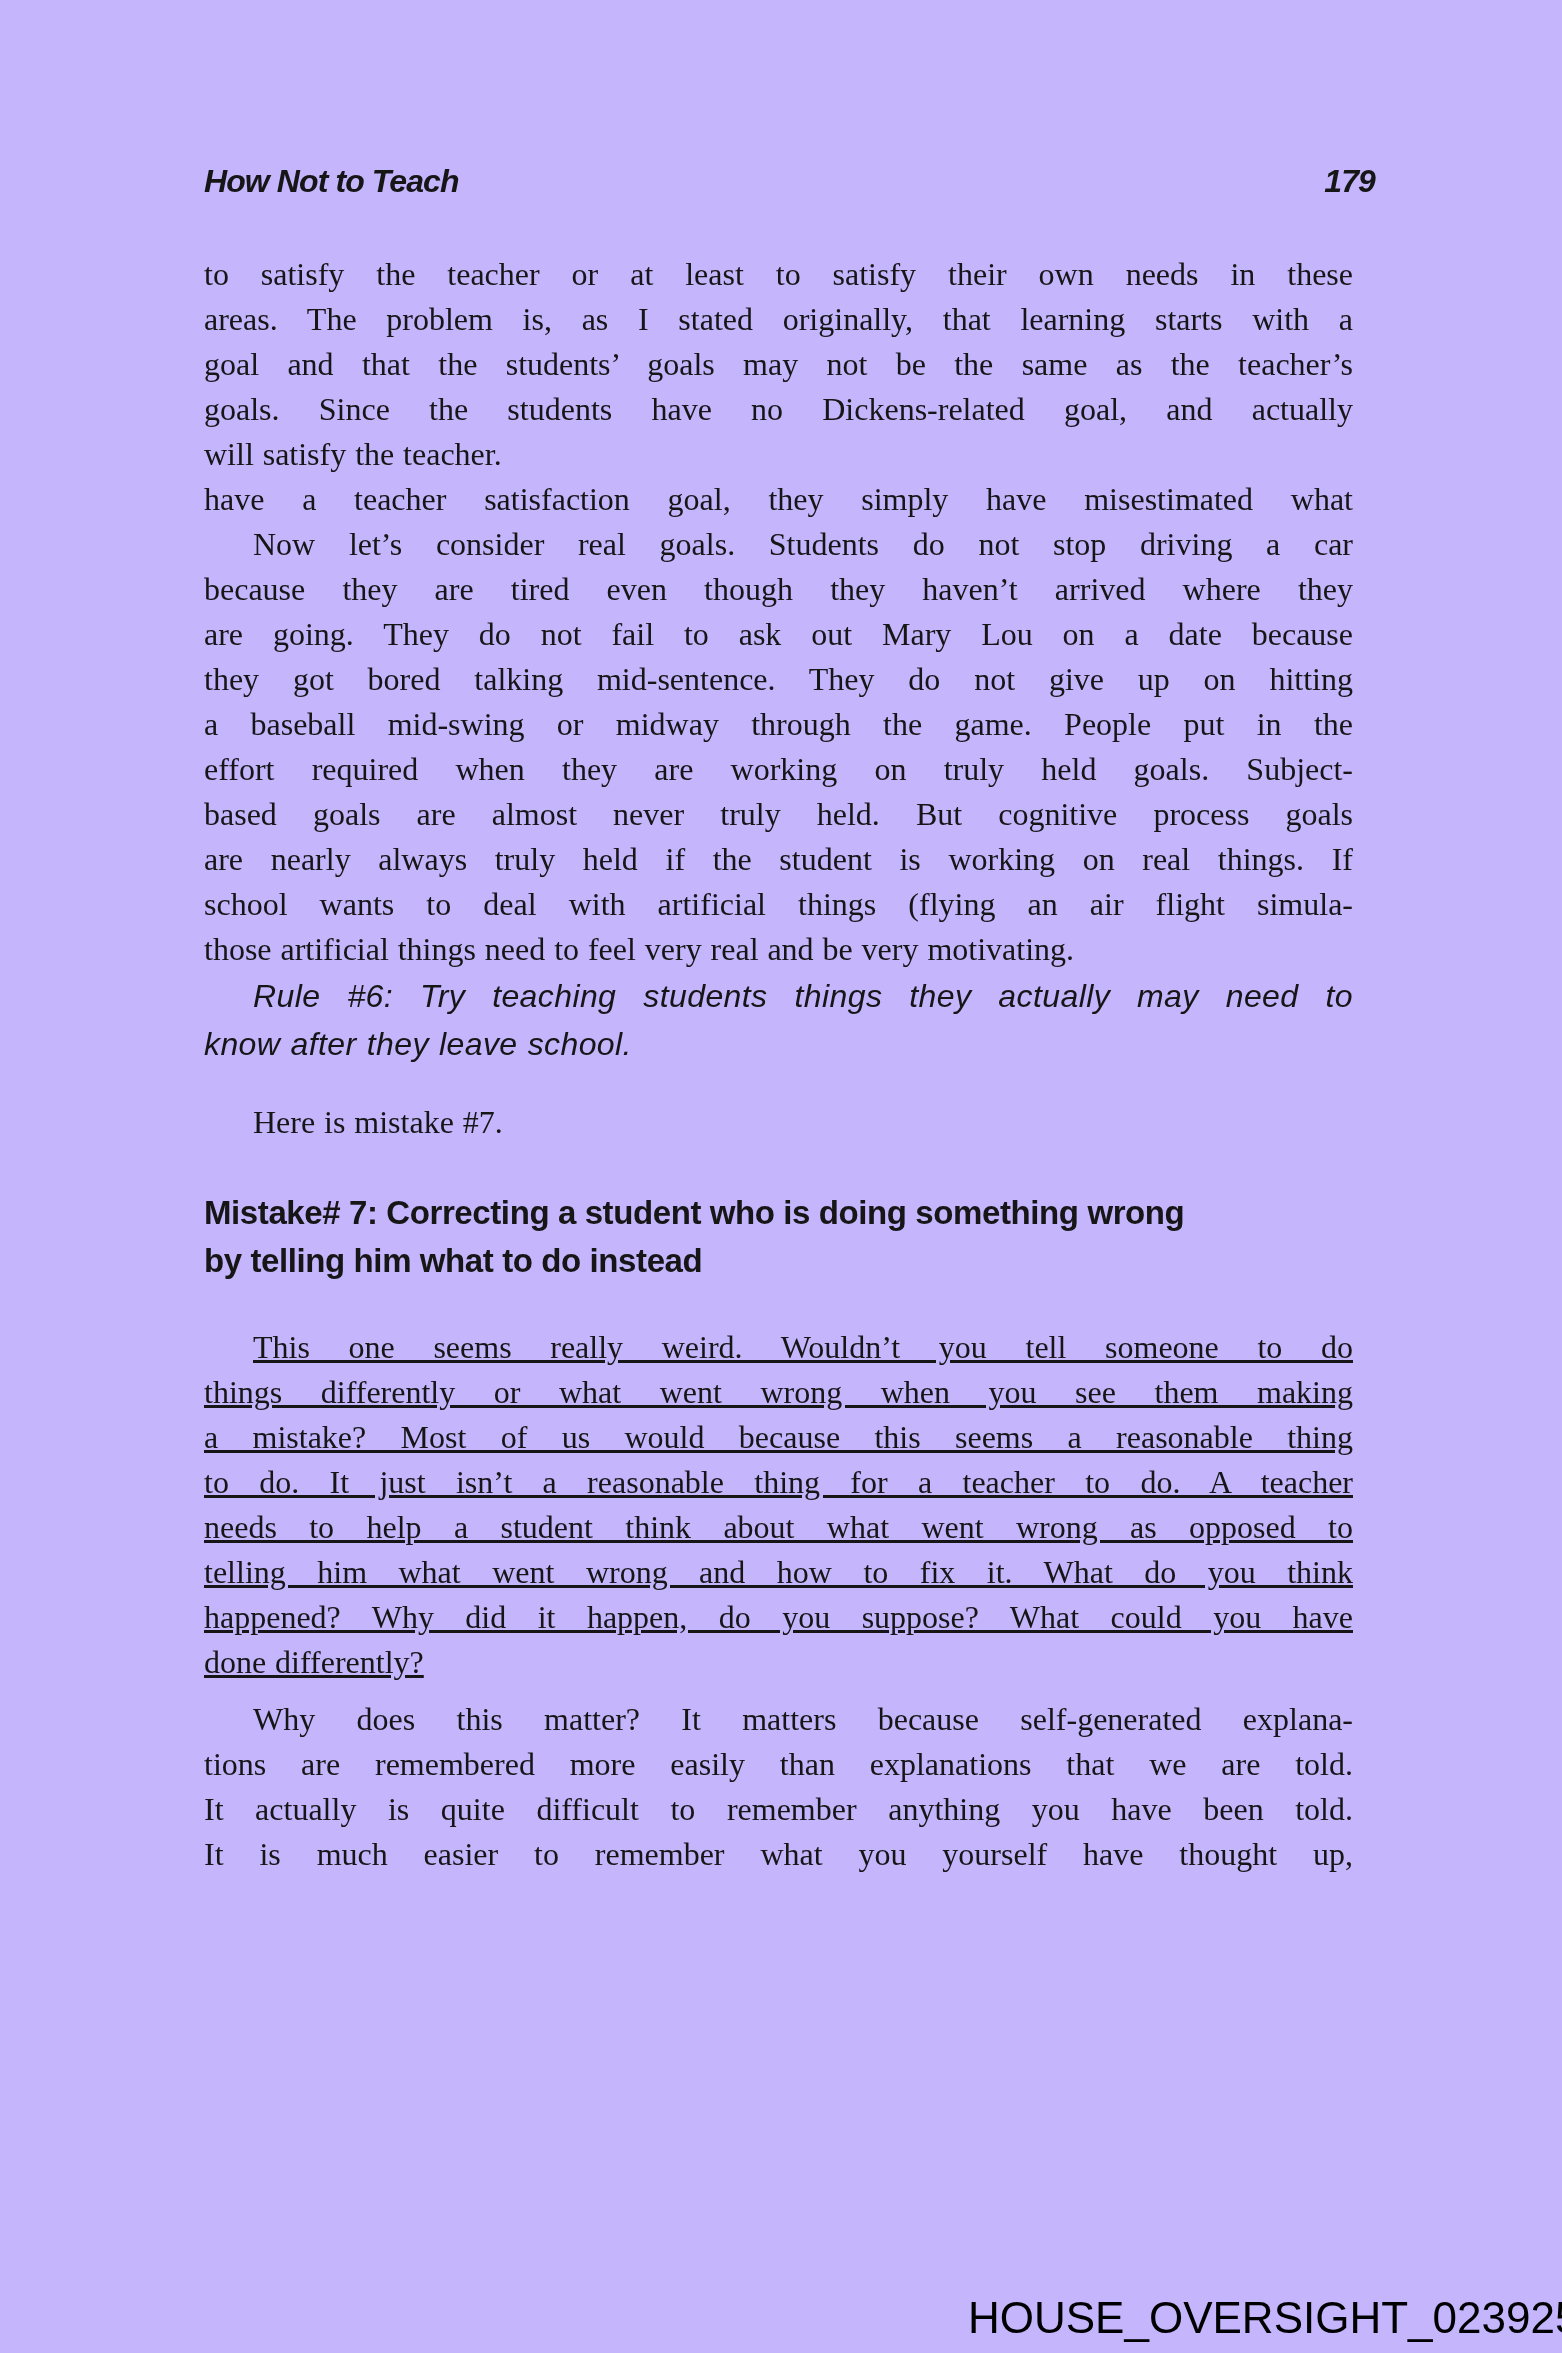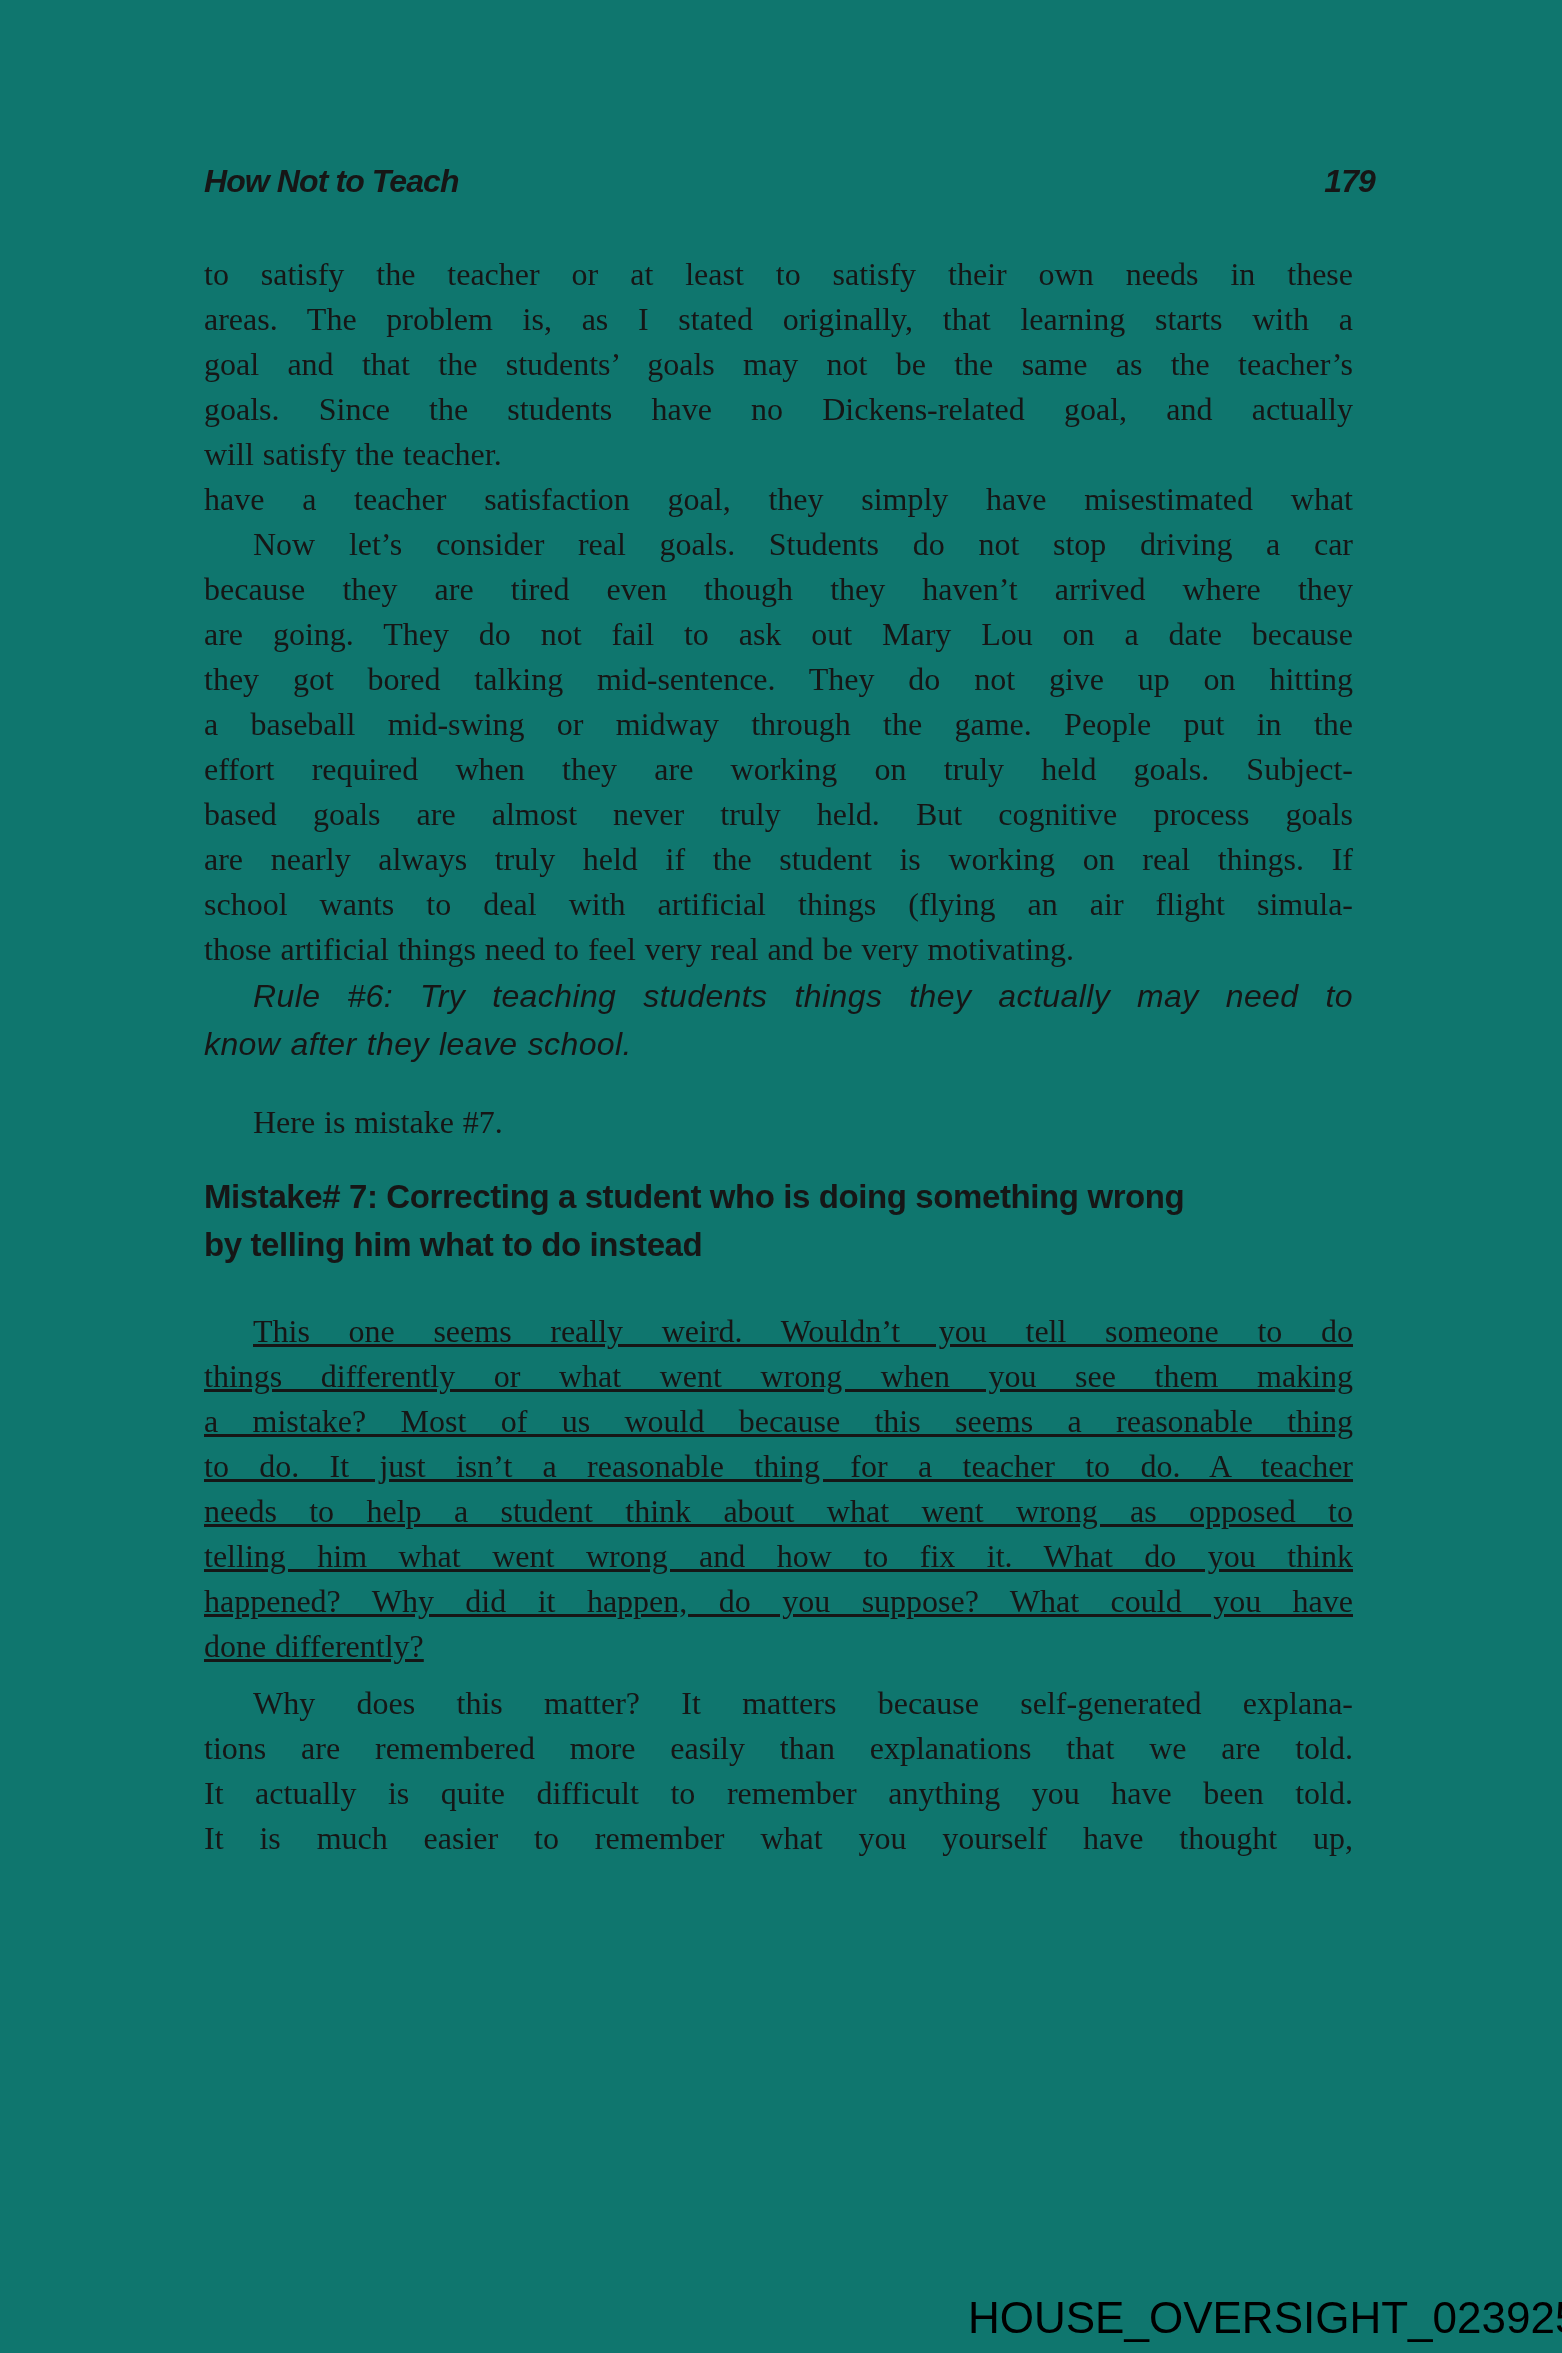--- a/index.html
+++ b/index.html
@@ -1,20 +1,20 @@
 <!DOCTYPE html>
 <html style="font-size:13.6px"><head>
 <meta charset="utf-8">
 <style>
   html, body { margin: 0; padding: 0; background: #e8e8e8; }
   .page {
     position: relative;
     width: 1562px;
     height: 2354px;
-    background: #0f766e;
+    background: #c4b5fd;
     color: #161616;
     font-family: "Liberation Serif", serif;
     overflow: hidden;
   }
   .running-header {
     position: absolute;
     left: 204px;
     top: 163px;
     width: 1171px;
     display: flex;
@@ -46,21 +46,21 @@
     font-family: "Liberation Sans", sans-serif;
     font-style: italic;
   }
   .rule-callout .line {
     font-size: 32px;
     line-height: 48px;
     letter-spacing: 0.4px;
   }
   .mistake-intro { margin-top: 32px; }
   .section-heading {
-    margin-top: 28px;
+    margin-top: 44px;
     font-family: "Liberation Sans", sans-serif;
     font-weight: bold;
   }
   .section-heading .hline {
     font-size: 33px;
     line-height: 48px;
     letter-spacing: -0.4px;
     text-align: left;
   }
   .para3 { margin-top: 40px; text-decoration: underline; }

